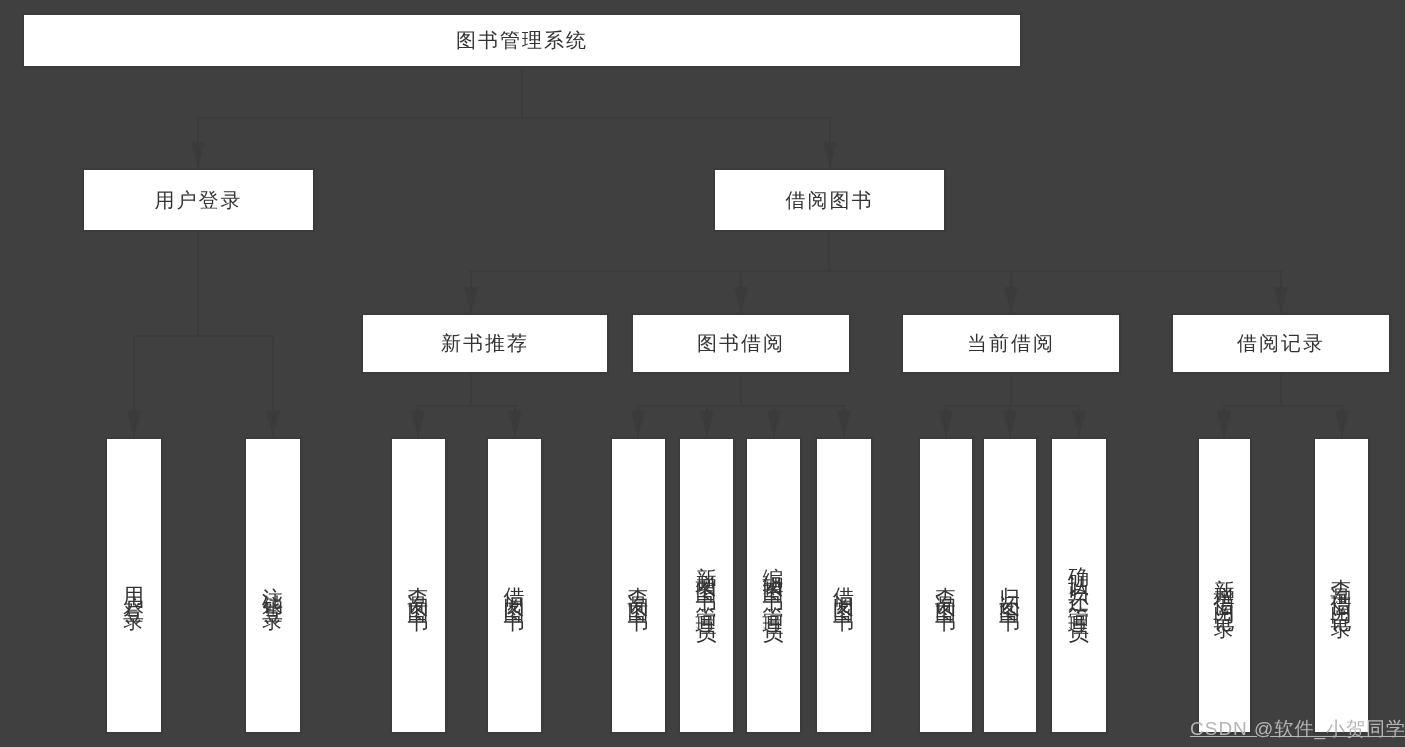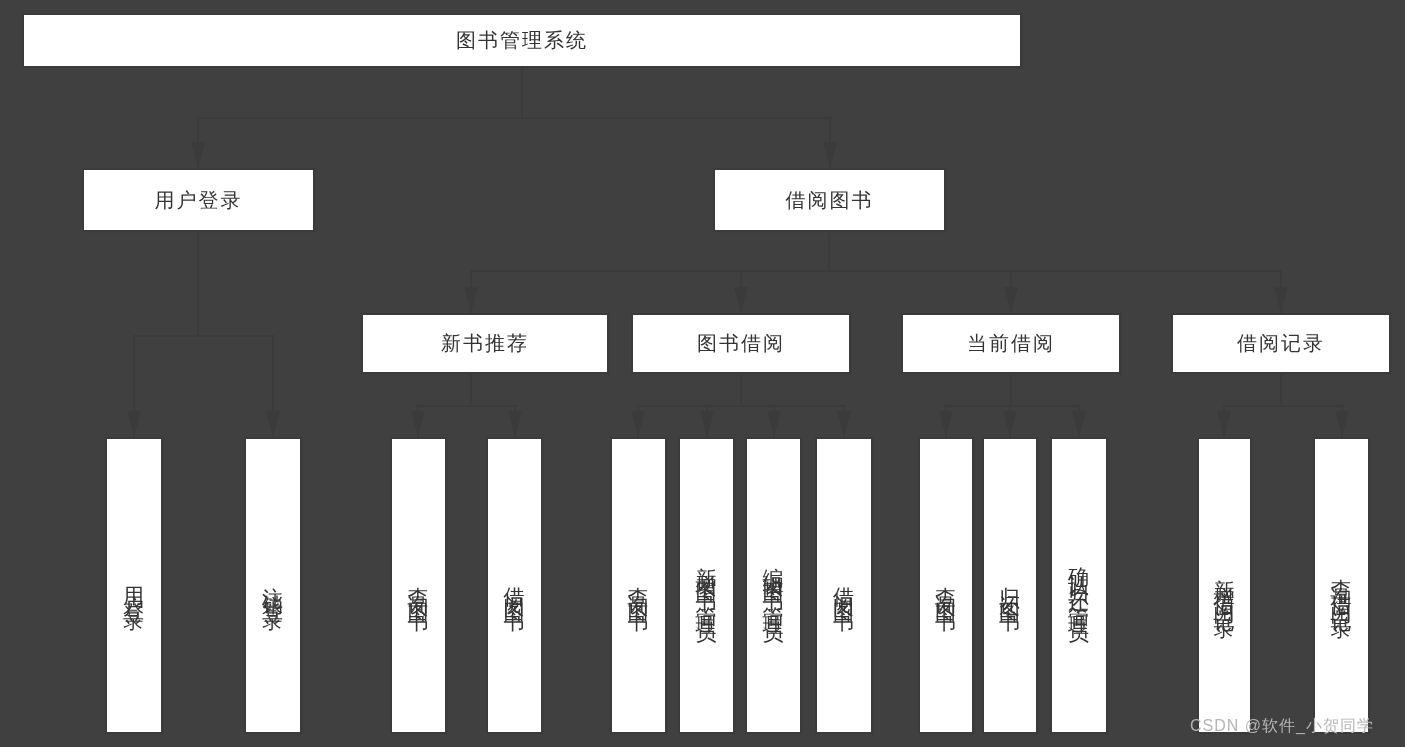--- a/index.html
+++ b/index.html
@@ -17,22 +17,22 @@
     writing-mode:vertical-lr;text-orientation:mixed;line-height:1;
     font-size:21px;letter-spacing:8px;white-space:nowrap;
   }
   .ln{position:absolute;background:#3b3b3b;}
   .ar{
     position:absolute;width:0;height:0;
     border-left:7px solid transparent;border-right:7px solid transparent;
     border-top:26px solid #3b3b3b;
   }
   .watermark{
-    position:absolute;left:1190px;top:716px;font-size:16px;color:#b5b5b5;
-    letter-spacing:1px;white-space:nowrap;
+    position:absolute;left:1190px;top:716px;font-size:19px;color:#b5b5b5;
+    letter-spacing:1px;white-space:nowrap;text-decoration:underline;
   }
 </style>
 </head>
 <body>
 
 <div class="stage">
 
   <i class="ln" style="left:521px;top:68px;width:2px;height:51px"></i>
   <i class="ln" style="left:197px;top:117px;width:634px;height:2px"></i>
   <i class="ln" style="left:197px;top:117px;width:2px;height:51px"></i>

